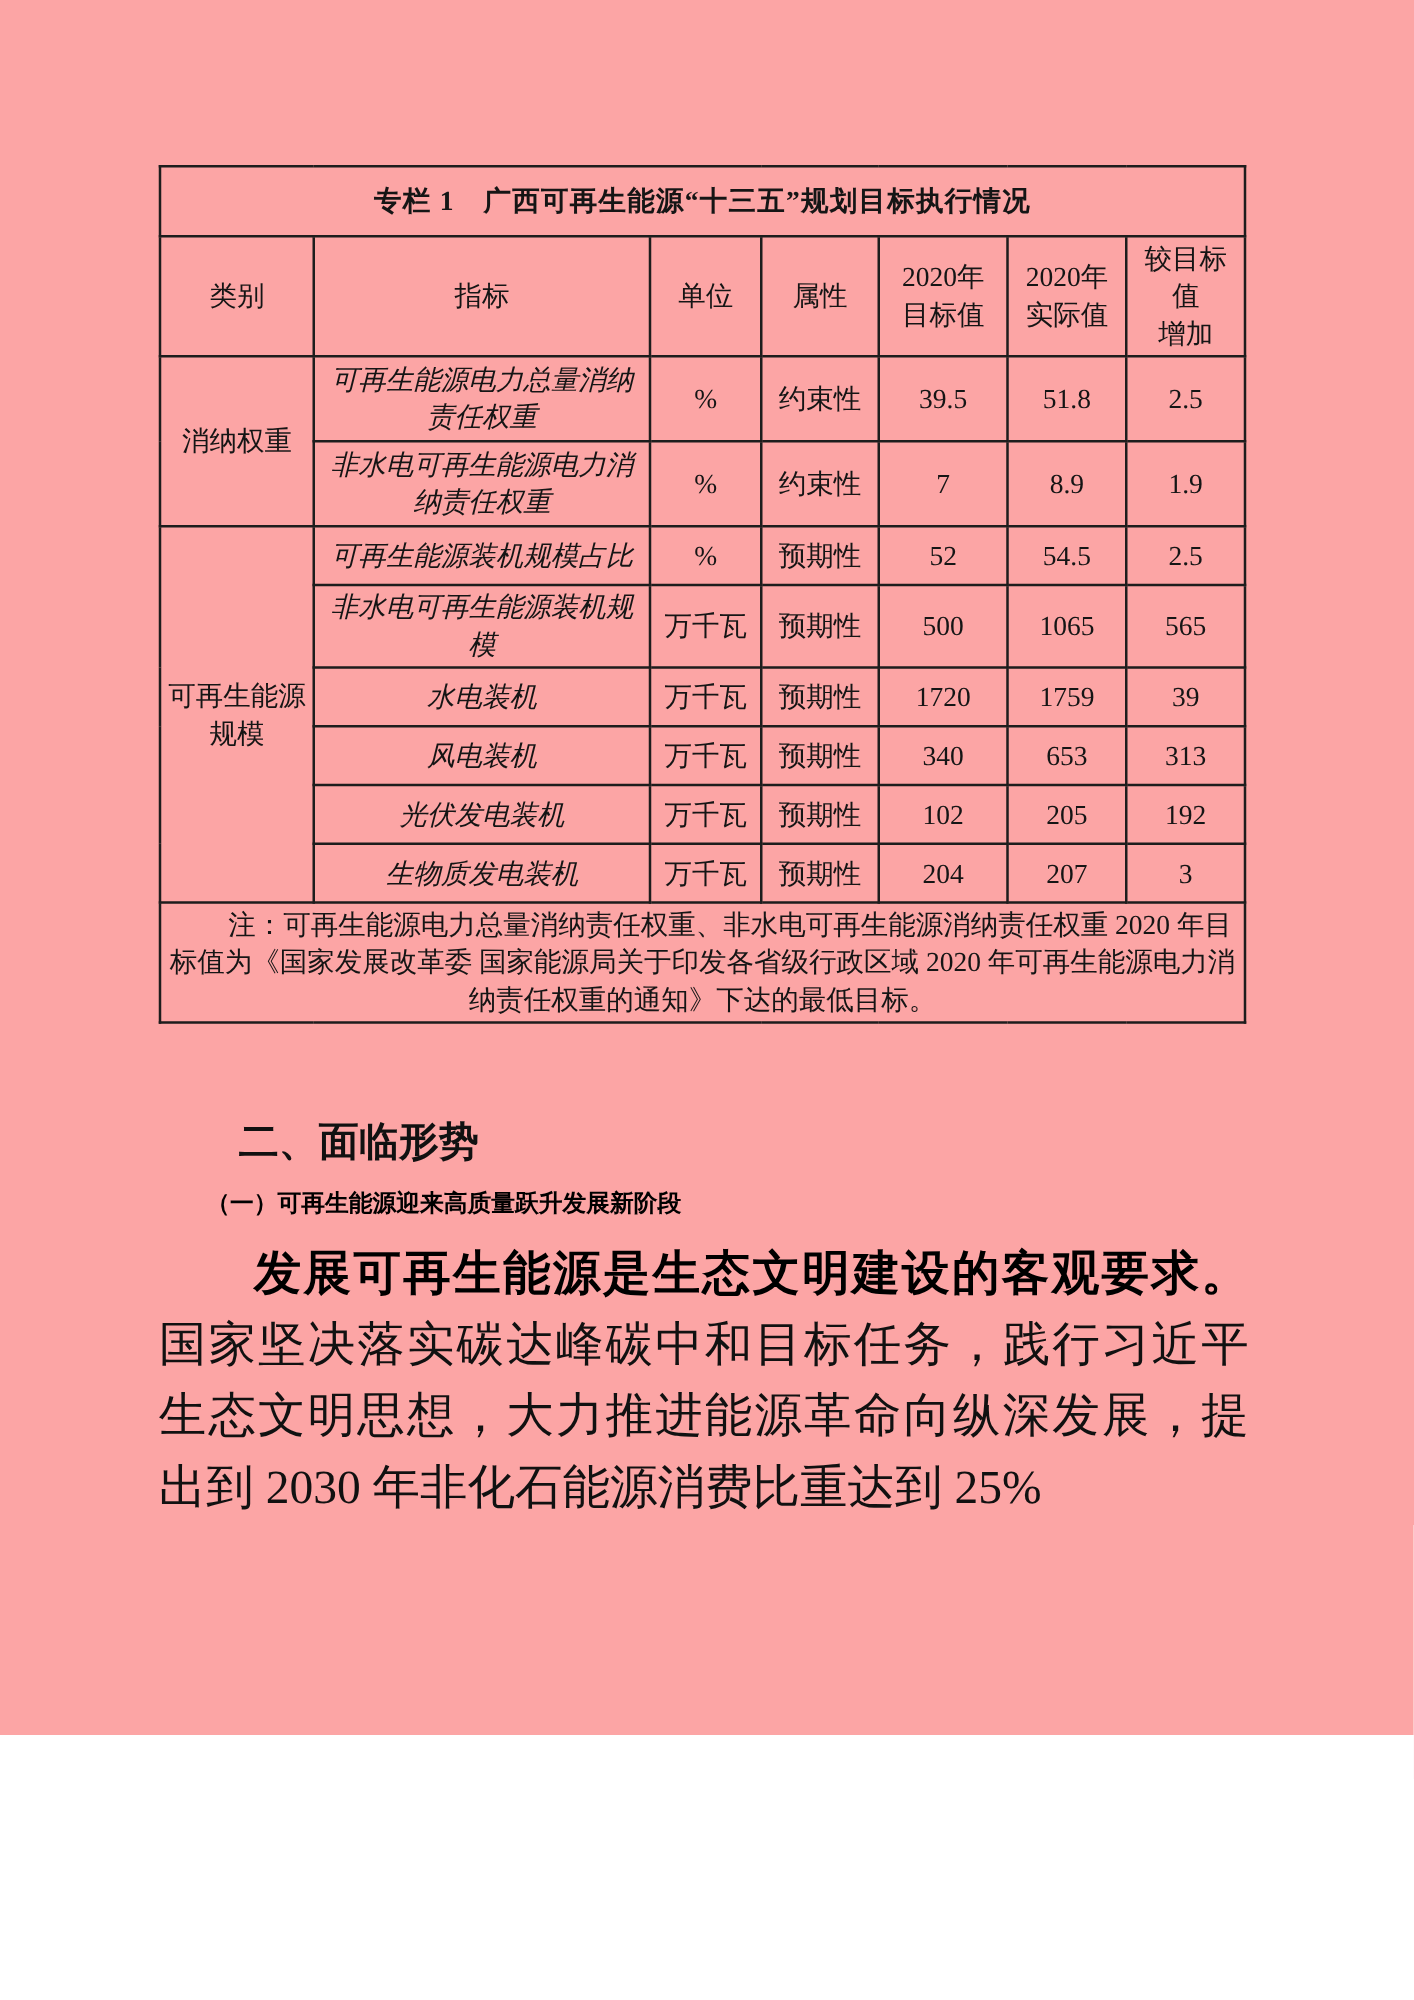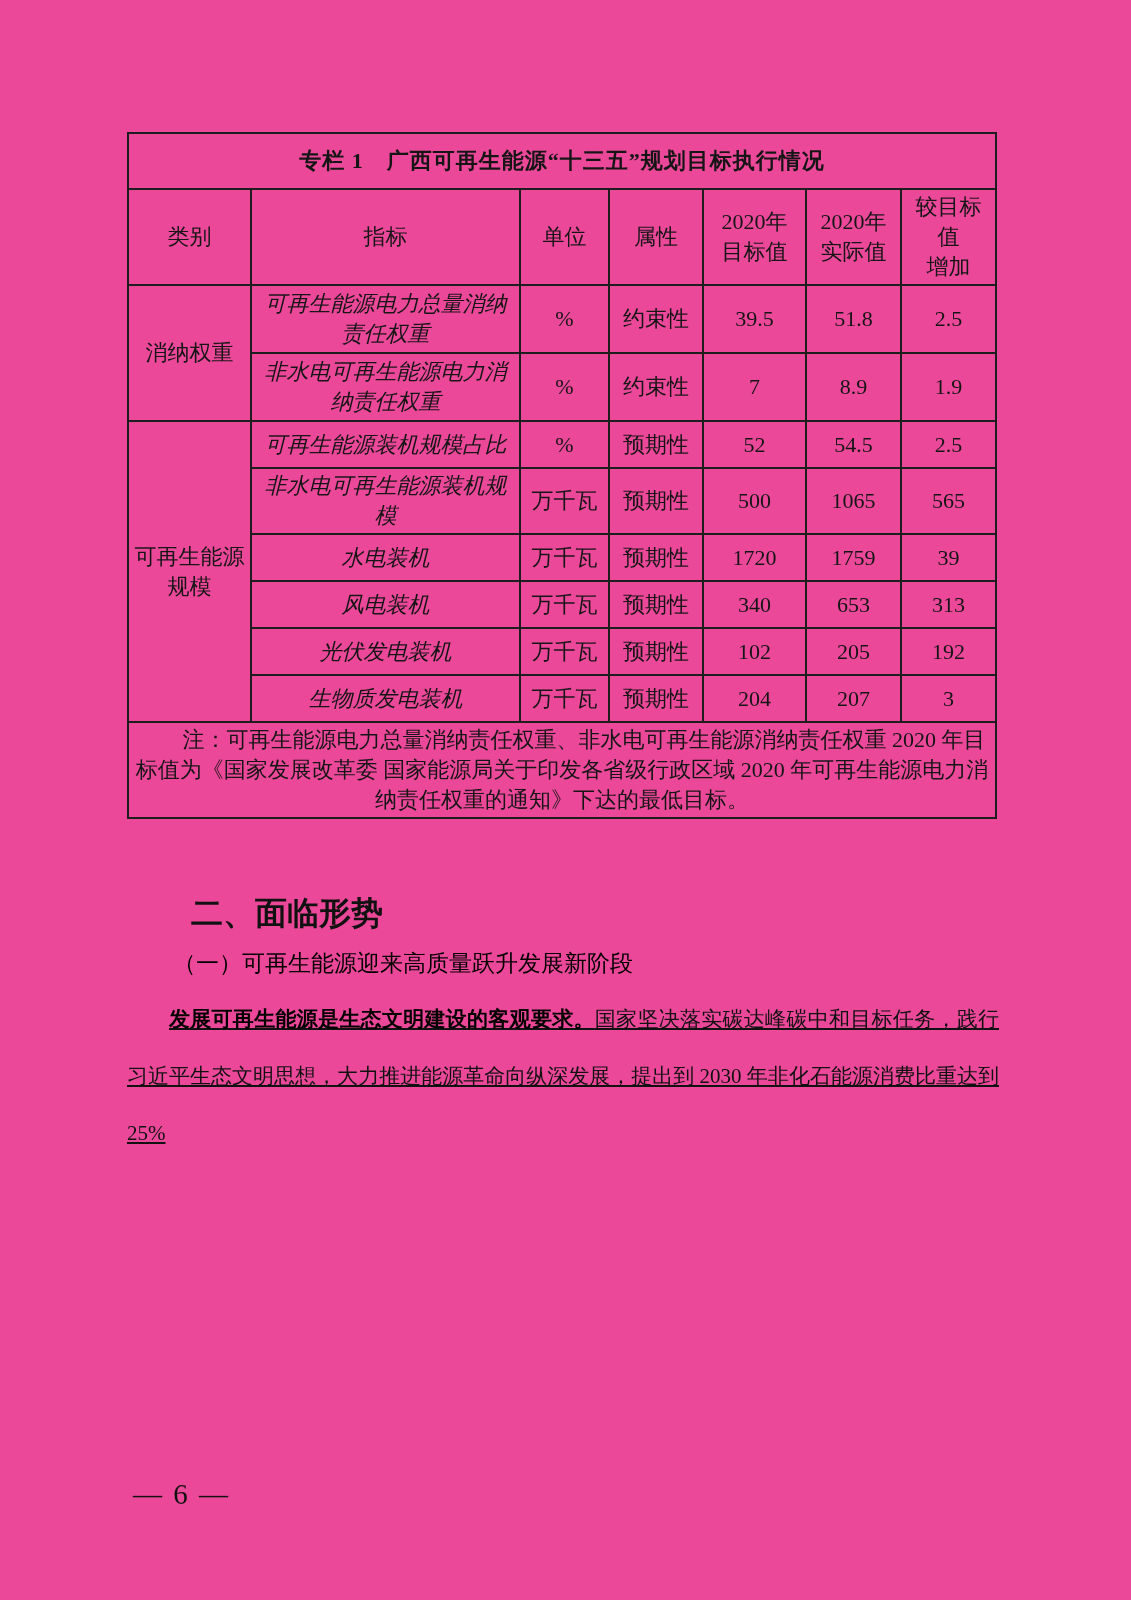--- a/index.html
+++ b/index.html
@@ -4,22 +4,22 @@
 <style>
   * { margin: 0; padding: 0; box-sizing: border-box; }
   html, body { background: #ffffff; }
   body {
     width: 1131px; height: 1600px;
     font-family: "Liberation Serif", "DejaVu Serif", serif;
     color: #151515;
   }
   .page {
     position: relative;
-    width: 1131px; height: 1600px;
-    background: #ec4899;
+    width: 1131px; height: 1388px;
+    background: #fca5a5;
     overflow: hidden;
   }
   .content {
     position: absolute;
     left: 127px; top: 132px;
     width: 872px;
   }
 
   
   table.exec {
@@ -81,34 +81,33 @@
   }
   .para {
     margin-top: 10px;
     font-size: 30px;
     line-height: 57px;
     text-align: justify;
     text-indent: 2em;
     color: #111;
   }
   .subsection-heading {
-    font-weight: normal;
-    font-size: 23px;
+    font-weight: bold;
+    font-size: 19px;
     line-height: 54px;
     text-indent: 2em;
     margin-top: 2px;
     color: #000;
   }
   .para2 {
-    font-size: 21px;
+    font-size: 38px;
     line-height: 57px;
     text-align: justify;
     text-indent: 2em;
     color: #111;
-    text-decoration: underline;
   }
   .para2 .lead { font-weight: bold; color: #000; }
 
   .page-number {
     position: absolute;
     left: 133px; top: 1478px;
     font-size: 29px;
     letter-spacing: 2px;
     color: #111;
   }

